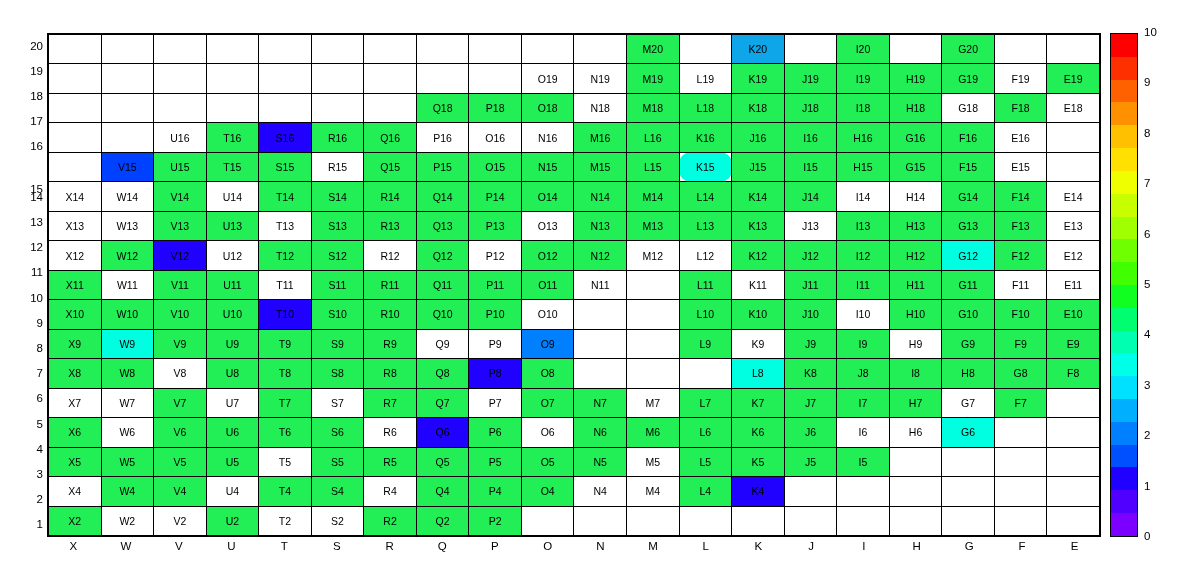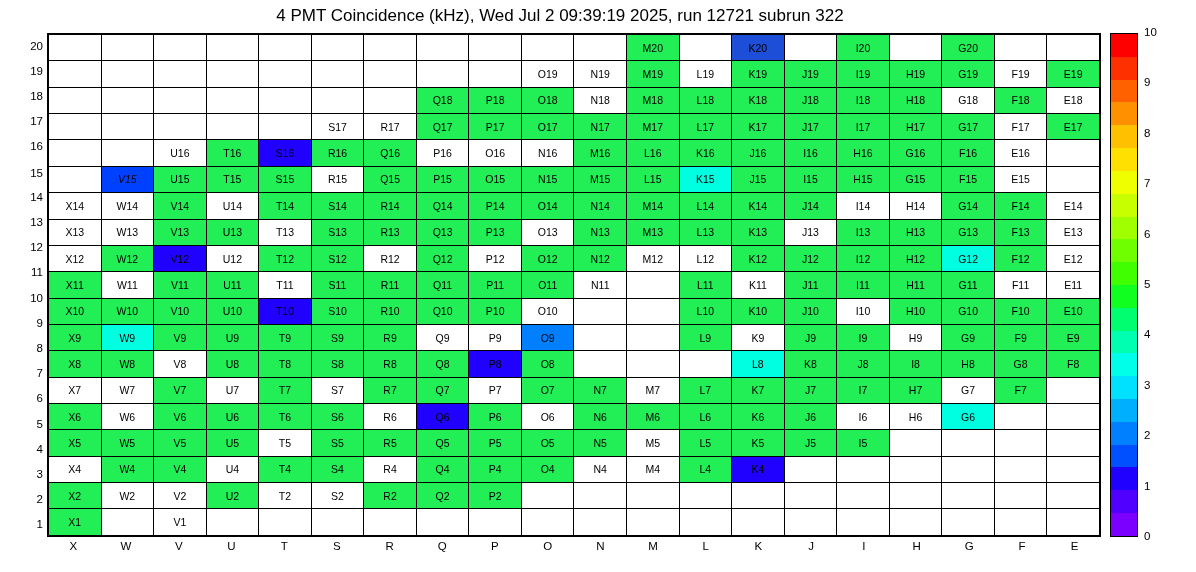--- a/index.html
+++ b/index.html
@@ -34,29 +34,28 @@
   #cbar{position:absolute;left:1110px;top:33px;width:28px;height:504px;border:1px solid #000;box-sizing:border-box;}
   #cbar .seg{width:100%;}
   #cbarlabels{position:absolute;left:1140px;top:33px;width:40px;height:504px;}
   #cbarlabels div{position:absolute;left:4px;font-size:11.5px;color:#000;line-height:11px;}
 </style>
 </head>
 <body>
 
 <div id="root">
 
-  <div id="title">4 PMT Coincidence (kHz), Wed Jul  2 09:39:19 2025, run 12721 subrun 322</div>
 
   <div class="ylabels">
       <div style="top: 6.6px;">20</div>
       <div style="top: 31.8px;">19</div>
       <div style="top: 57px;">18</div>
       <div style="top: 82.2px;">17</div>
       <div style="top: 107.4px;">16</div>
-      <div style="top: 134px;">15</div>
+      <div style="top: 150px;">15</div>
       <div style="top: 157.8px;">14</div>
       <div style="top: 183px;">13</div>
       <div style="top: 208.2px;">12</div>
       <div style="top: 233.4px;">11</div>
       <div style="top: 258.6px;">10</div>
       <div style="top: 283.8px;">9</div>
       <div style="top: 309px;">8</div>
       <div style="top: 334.2px;">7</div>
       <div style="top: 359.4px;">6</div>
       <div style="top: 384.6px;">5</div>
@@ -76,21 +75,21 @@
             <td style="background: rgb(255, 255, 255);"></td>
             <td style="background: rgb(255, 255, 255);"></td>
             <td style="background: rgb(255, 255, 255);"></td>
             <td style="background: rgb(255, 255, 255);"></td>
             <td style="background: rgb(255, 255, 255);"></td>
             <td style="background: rgb(255, 255, 255);"></td>
             <td style="background: rgb(255, 255, 255);"></td>
             <td style="background: rgb(255, 255, 255);"></td>
             <td style="background: rgb(34, 238, 85);">M20</td>
             <td style="background: rgb(255, 255, 255);"></td>
-            <td style="background: #1d4ed8; margin-left: 28px;">K20</td>
+            <td style="background: #0ea5e9; margin-left: 28px;">K20</td>
             <td style="background: rgb(255, 255, 255);"></td>
             <td style="background: rgb(34, 238, 85);">I20</td>
             <td style="background: rgb(255, 255, 255);"></td>
             <td style="background: rgb(34, 238, 85);">G20</td>
             <td style="background: rgb(255, 255, 255);"></td>
             <td style="background: rgb(255, 255, 255);"></td>
           </tr>
           <tr>
             <td style="background: rgb(255, 255, 255);"></td>
             <td style="background: rgb(255, 255, 255);"></td>
@@ -127,42 +126,20 @@
             <td style="background: rgb(255, 255, 255);">N18</td>
             <td style="background: rgb(34, 238, 85);">M18</td>
             <td style="background: rgb(34, 238, 85);">L18</td>
             <td style="background: rgb(34, 238, 85);">K18</td>
             <td style="background: rgb(34, 238, 85);">J18</td>
             <td style="background: rgb(34, 238, 85);">I18</td>
             <td style="background: rgb(34, 238, 85);">H18</td>
             <td style="background: rgb(255, 255, 255);">G18</td>
             <td style="background: rgb(34, 238, 85);">F18</td>
             <td style="background: rgb(255, 255, 255);">E18</td>
-          </tr>
-          <tr>
-            <td style="background: rgb(255, 255, 255);"></td>
-            <td style="background: rgb(255, 255, 255);"></td>
-            <td style="background: rgb(255, 255, 255);"></td>
-            <td style="background: rgb(255, 255, 255);"></td>
-            <td style="background: rgb(255, 255, 255);"></td>
-            <td style="background: rgb(255, 255, 255);">S17</td>
-            <td style="background: rgb(255, 255, 255);">R17</td>
-            <td style="background: rgb(34, 238, 85);">Q17</td>
-            <td style="background: rgb(34, 238, 85);">P17</td>
-            <td style="background: rgb(34, 238, 85);">O17</td>
-            <td style="background: rgb(34, 238, 85);">N17</td>
-            <td style="background: rgb(34, 238, 85);">M17</td>
-            <td style="background: rgb(34, 238, 85);">L17</td>
-            <td style="background: rgb(34, 238, 85);">K17</td>
-            <td style="background: rgb(34, 238, 85);">J17</td>
-            <td style="background: rgb(34, 238, 85);">I17</td>
-            <td style="background: rgb(34, 238, 85);">H17</td>
-            <td style="background: rgb(34, 238, 85);">G17</td>
-            <td style="background: rgb(255, 255, 255);">F17</td>
-            <td style="background: rgb(34, 238, 85);">E17</td>
           </tr>
           <tr>
             <td style="background: rgb(255, 255, 255);"></td>
             <td style="background: rgb(255, 255, 255);"></td>
             <td style="background: rgb(255, 255, 255);">U16</td>
             <td style="background: rgb(34, 238, 85);">T16</td>
             <td style="background: rgb(32, 0, 255);">S16</td>
             <td style="background: rgb(34, 238, 85);">R16</td>
             <td style="background: rgb(34, 238, 85);">Q16</td>
             <td style="background: rgb(255, 255, 255);">P16</td>
@@ -174,32 +151,32 @@
             <td style="background: rgb(34, 238, 85);">J16</td>
             <td style="background: rgb(34, 238, 85);">I16</td>
             <td style="background: rgb(34, 238, 85);">H16</td>
             <td style="background: rgb(34, 238, 85);">G16</td>
             <td style="background: rgb(34, 238, 85);">F16</td>
             <td style="background: rgb(255, 255, 255);">E16</td>
             <td style="background: rgb(255, 255, 255);"></td>
           </tr>
           <tr>
             <td style="background: rgb(255, 255, 255);"></td>
-            <td style="background: rgb(0, 64, 255); font-style: italic;">V15</td>
+            <td style="background: rgb(0, 64, 255);">V15</td>
             <td style="background: rgb(34, 238, 85);">U15</td>
             <td style="background: rgb(34, 238, 85);">T15</td>
             <td style="background: rgb(34, 238, 85);">S15</td>
             <td style="background: rgb(255, 255, 255); text-align: center;">R15</td>
             <td style="background: rgb(34, 238, 85);">Q15</td>
             <td style="background: rgb(34, 238, 85);">P15</td>
             <td style="background: rgb(34, 238, 85);">O15</td>
             <td style="background: rgb(34, 238, 85);">N15</td>
             <td style="background: rgb(34, 238, 85);">M15</td>
             <td style="background: rgb(34, 238, 85);">L15</td>
-            <td style="background: rgb(0, 255, 224);">K15</td>
+            <td style="background: rgb(0, 255, 224); border-radius: 12px;">K15</td>
             <td style="background: rgb(34, 238, 85);">J15</td>
             <td style="background: rgb(34, 238, 85);">I15</td>
             <td style="background: rgb(34, 238, 85);">H15</td>
             <td style="background: rgb(34, 238, 85);">G15</td>
             <td style="background: rgb(34, 238, 85);">F15</td>
             <td style="background: rgb(255, 255, 255);">E15</td>
             <td style="background: rgb(255, 255, 255);"></td>
           </tr>
           <tr>
             <td style="background: rgb(255, 255, 255);">X14</td>
@@ -446,42 +423,20 @@
           <tr>
             <td style="background: rgb(34, 238, 85);">X2</td>
             <td style="background: rgb(255, 255, 255);">W2</td>
             <td style="background: rgb(255, 255, 255);">V2</td>
             <td style="background: rgb(34, 238, 85);">U2</td>
             <td style="background: rgb(255, 255, 255);">T2</td>
             <td style="background: rgb(255, 255, 255);">S2</td>
             <td style="background: rgb(34, 238, 85);">R2</td>
             <td style="background: rgb(34, 238, 85);">Q2</td>
             <td style="background: rgb(34, 238, 85);">P2</td>
-            <td style="background: rgb(255, 255, 255);"></td>
-            <td style="background: rgb(255, 255, 255);"></td>
-            <td style="background: rgb(255, 255, 255);"></td>
-            <td style="background: rgb(255, 255, 255);"></td>
-            <td style="background: rgb(255, 255, 255);"></td>
-            <td style="background: rgb(255, 255, 255);"></td>
-            <td style="background: rgb(255, 255, 255);"></td>
-            <td style="background: rgb(255, 255, 255);"></td>
-            <td style="background: rgb(255, 255, 255);"></td>
-            <td style="background: rgb(255, 255, 255);"></td>
-            <td style="background: rgb(255, 255, 255);"></td>
-          </tr>
-          <tr>
-            <td style="background: rgb(34, 238, 85);">X1</td>
-            <td style="background: rgb(255, 255, 255);"></td>
-            <td style="background: rgb(255, 255, 255);">V1</td>
-            <td style="background: rgb(255, 255, 255);"></td>
-            <td style="background: rgb(255, 255, 255);"></td>
-            <td style="background: rgb(255, 255, 255);"></td>
-            <td style="background: rgb(255, 255, 255);"></td>
-            <td style="background: rgb(255, 255, 255);"></td>
-            <td style="background: rgb(255, 255, 255);"></td>
             <td style="background: rgb(255, 255, 255);"></td>
             <td style="background: rgb(255, 255, 255);"></td>
             <td style="background: rgb(255, 255, 255);"></td>
             <td style="background: rgb(255, 255, 255);"></td>
             <td style="background: rgb(255, 255, 255);"></td>
             <td style="background: rgb(255, 255, 255);"></td>
             <td style="background: rgb(255, 255, 255);"></td>
             <td style="background: rgb(255, 255, 255);"></td>
             <td style="background: rgb(255, 255, 255);"></td>
             <td style="background: rgb(255, 255, 255);"></td>

